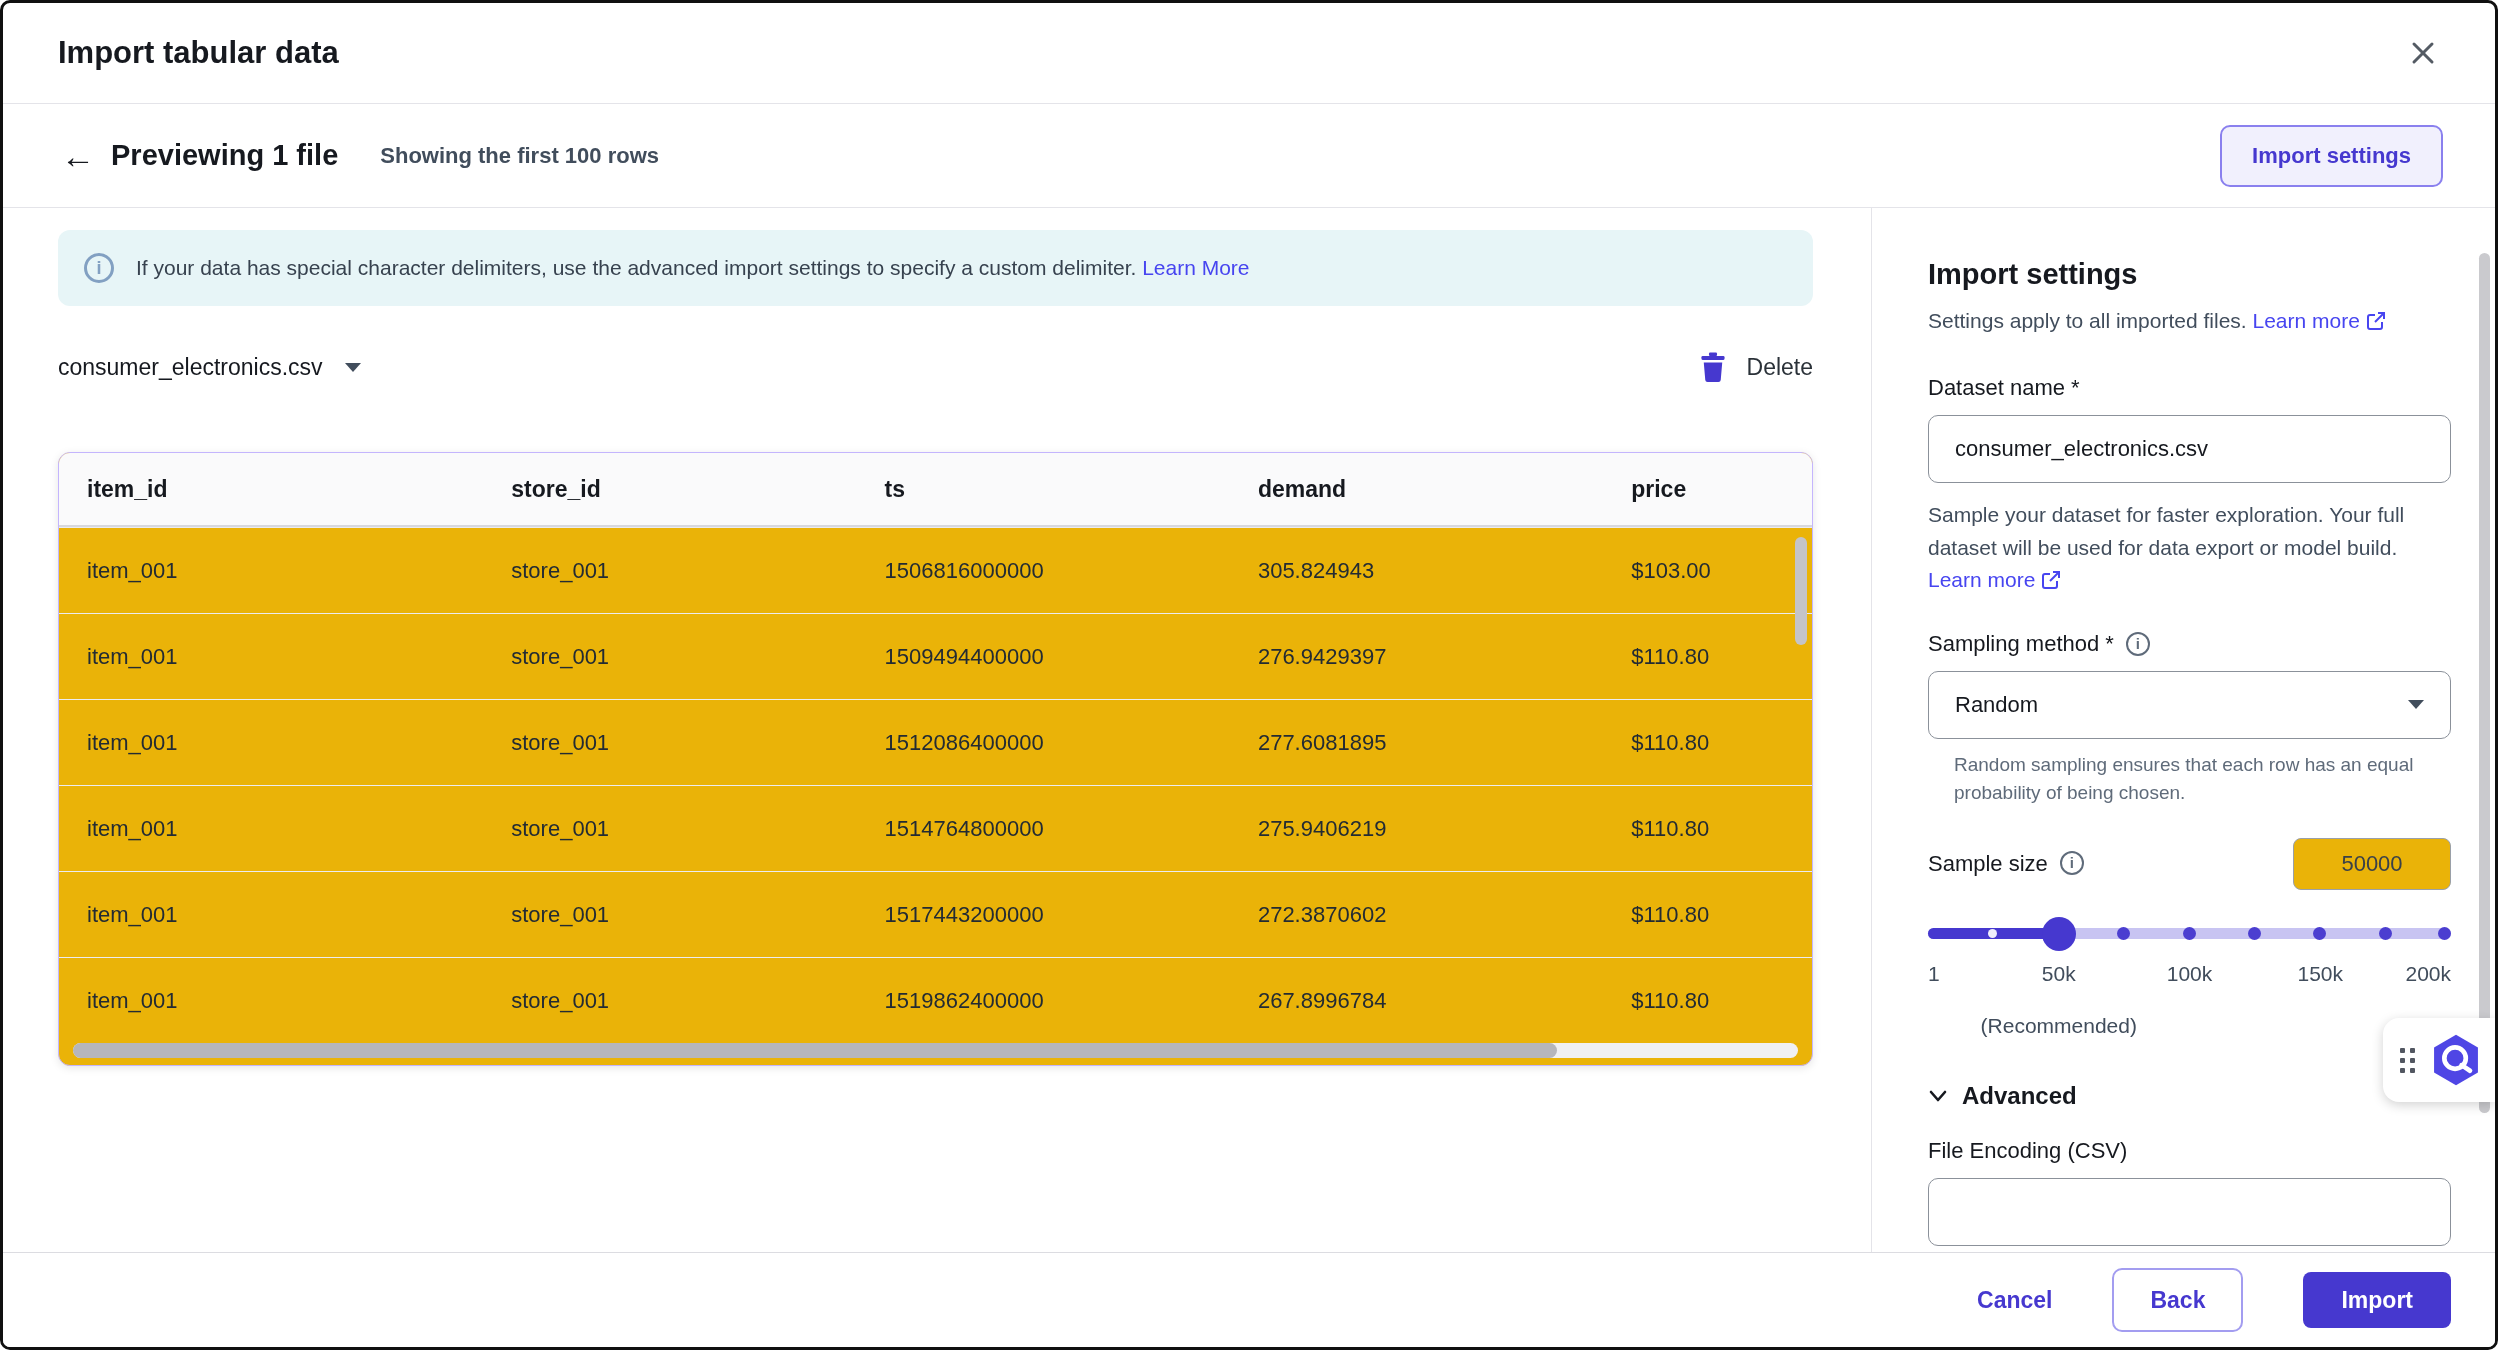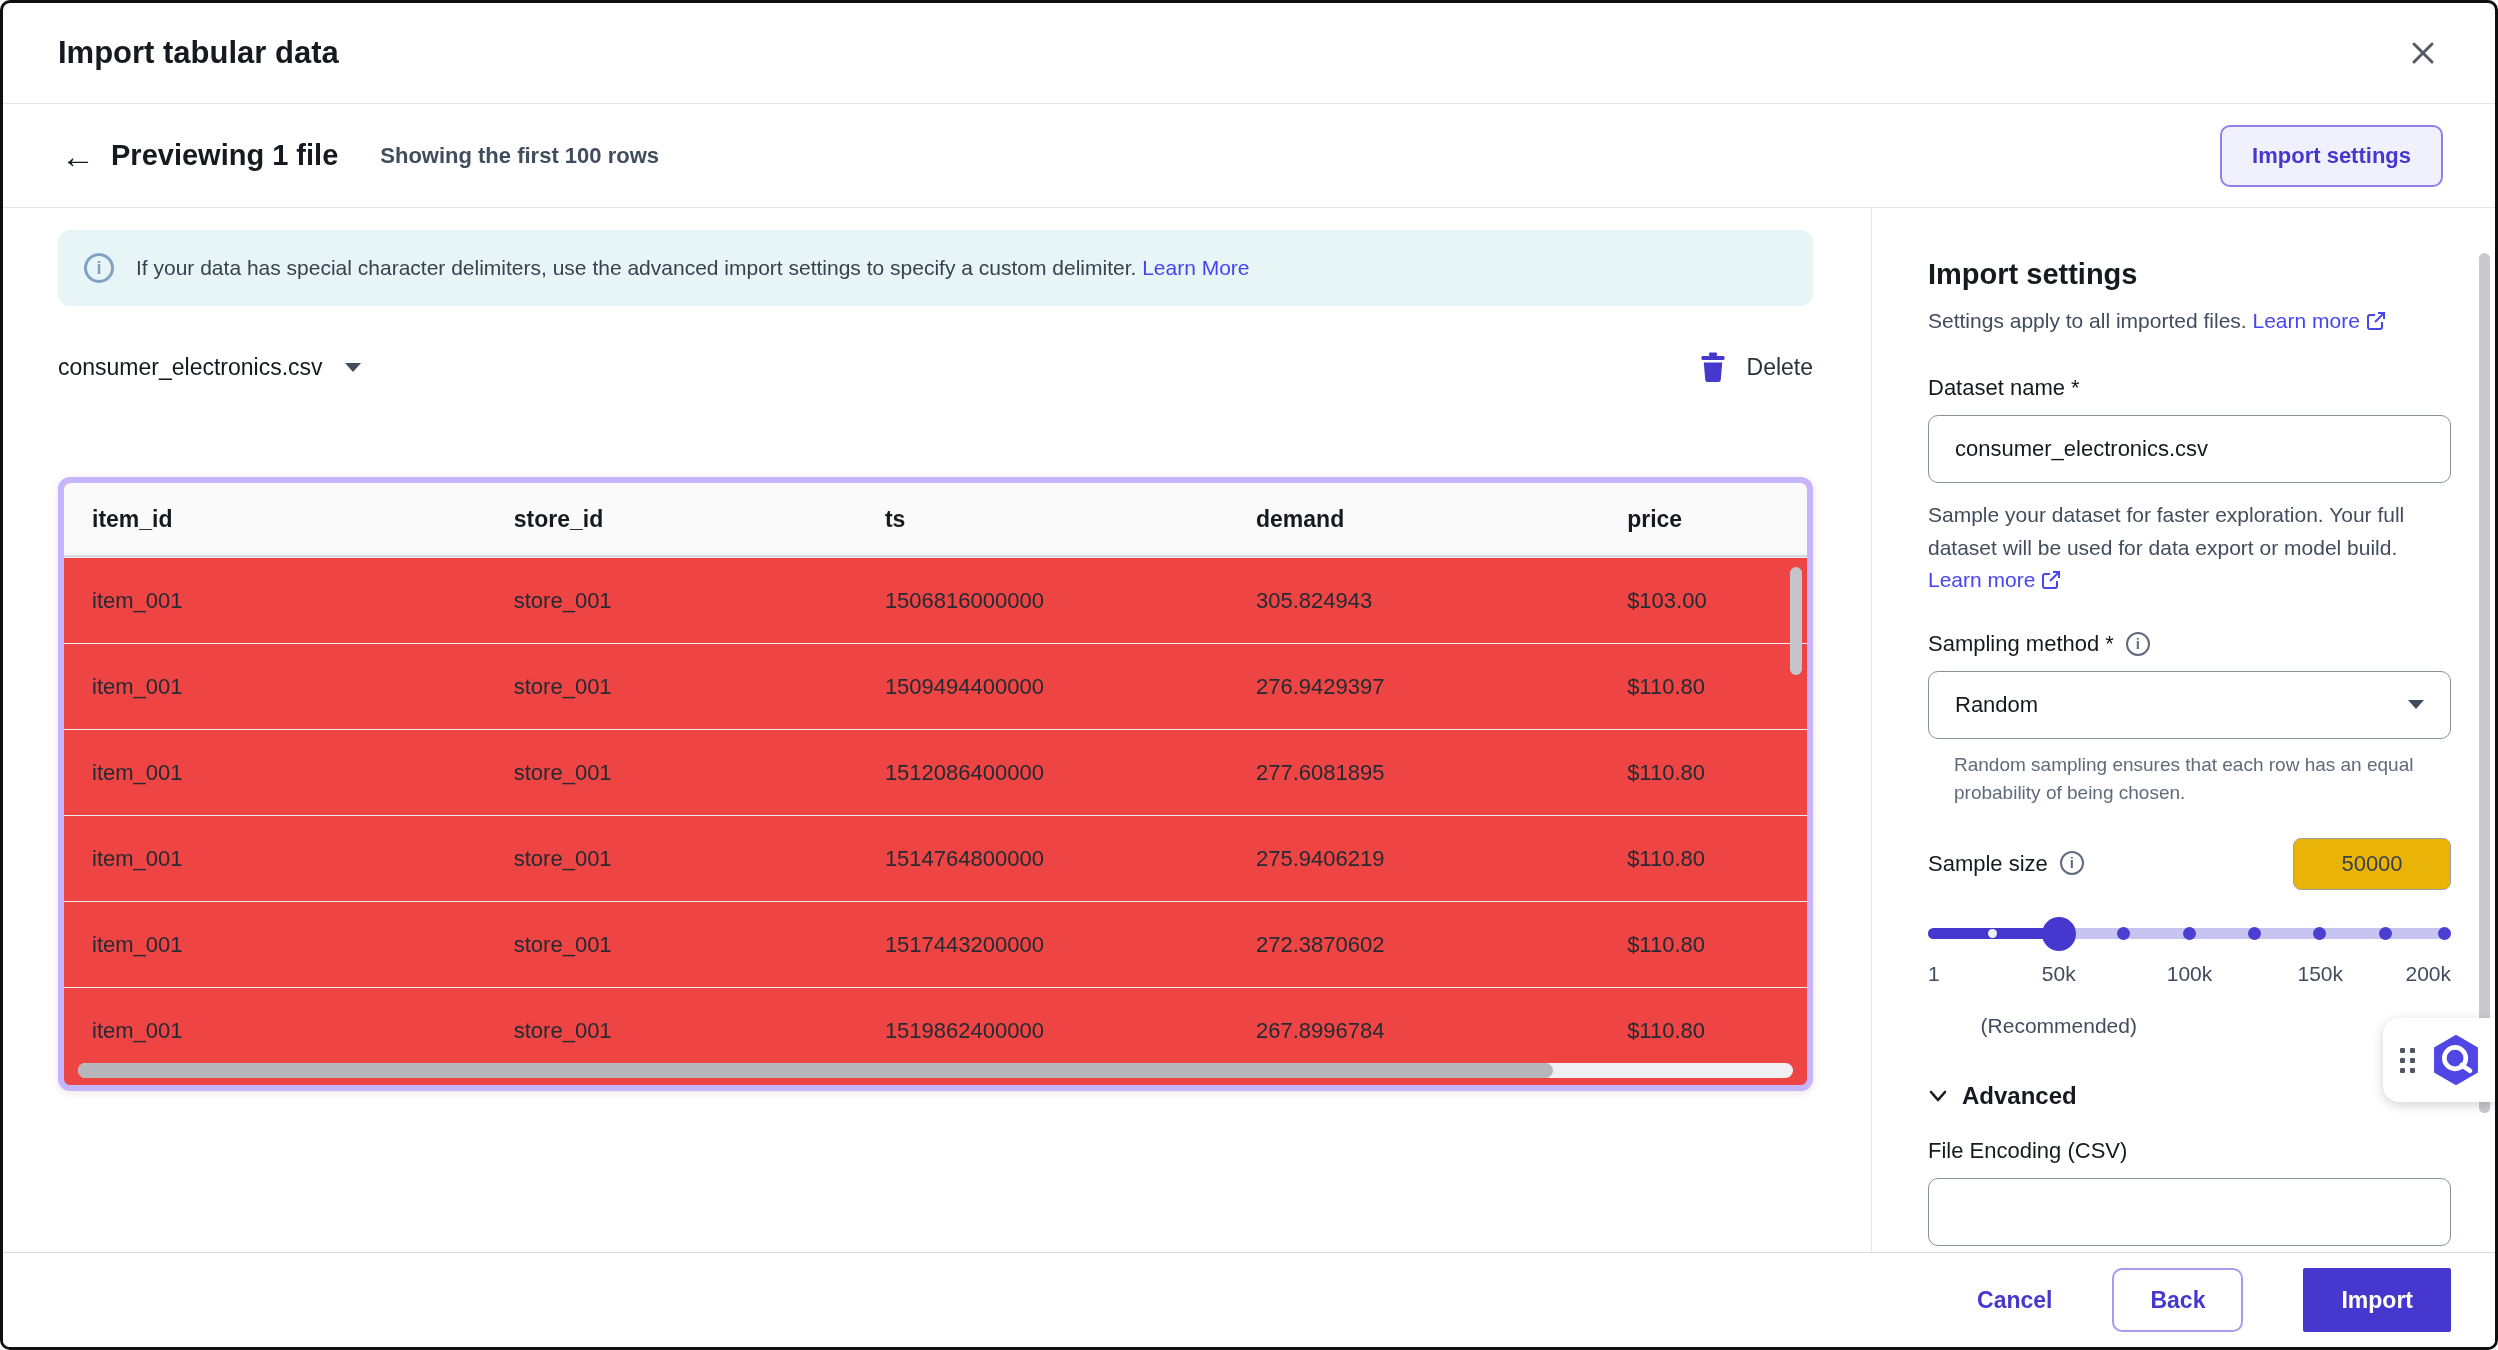--- a/index.html
+++ b/index.html
@@ -82,22 +82,22 @@
   }
   .delete-btn {
     margin-left: auto; display: flex; align-items: center; gap: 20px;
     background: none; border: none; cursor: pointer; font-family: inherit;
     font-size: 23px; color: #2a3138; font-weight: 400;
   }
 
   
   .table-card {
     position: relative;
-    margin: 85px 58px 0 55px; height: 614px;
-    background: #ef4444; border: 6px solid #c4b5fd; border-radius: 12px;
+    margin: 60px 58px 0 55px; height: 614px;
+    background: #eab308; border: 1px solid #c4b5fd; border-radius: 12px;
     box-shadow: 0 2px 8px rgba(0,0,0,0.10);
     overflow: hidden;
   }
   .tr {
     display: grid;
     grid-template-columns: 25% 22% 22% 22% 9%;
     align-items: center;
     padding: 0 28px;
   }
   .tr.th {
@@ -202,23 +202,23 @@
     display: flex; align-items: center; justify-content: flex-end;
     gap: 60px; padding-right: 44px;
   }
   .btn-cancel { background: none; border: none; color: #4638cf; font-size: 23px; font-weight: 700; cursor: pointer; font-family: inherit; }
   .btn-back {
     background: #fff; border: 2px solid #a39df0; border-radius: 10px;
     color: #4638cf; font-size: 23px; font-weight: 700;
     height: 64px; padding: 0 36px; cursor: pointer; font-family: inherit;
   }
   .btn-primary {
-    background: #4638cf; border: none; border-radius: 2px;
+    background: #4638cf; border: none; border-radius: 8px;
     color: #fff; font-size: 23px; font-weight: 700;
-    height: 64px; padding: 0 38px; cursor: pointer; font-family: inherit;
+    height: 56px; padding: 0 38px; cursor: pointer; font-family: inherit;
   }
 </style>
 </head>
 <body>
 
 <div class="screen">
 
   <div class="titlebar">
     <h1>Import tabular data</h1>
     <button class="close-btn">

